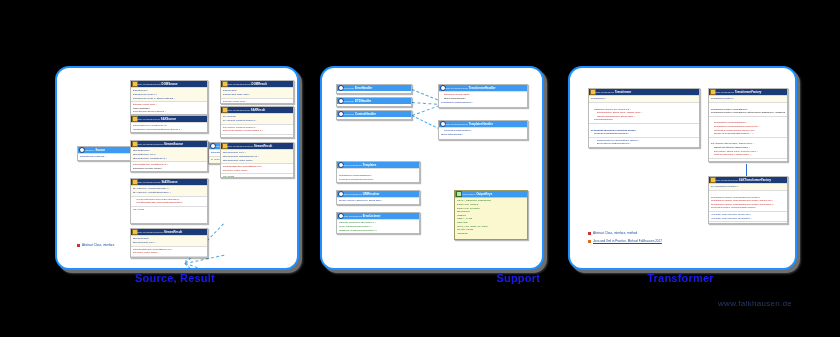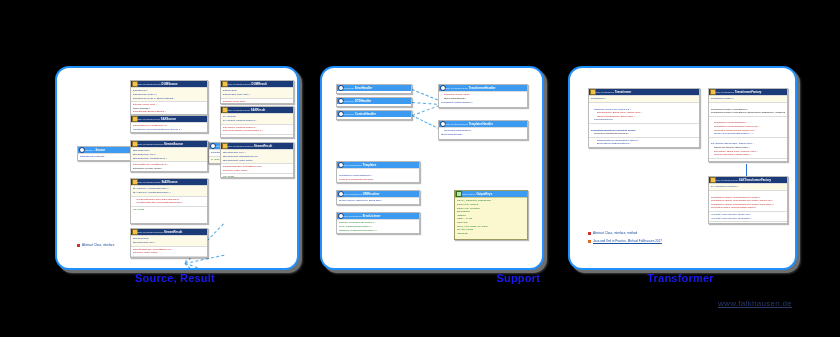--- a/index.html
+++ b/index.html
@@ -520,15 +520,15 @@
         <span class="mk red"></span><span>Abstract Class, interface, method</span>
       </div>
       <div class="fnote" style="left:18px;top:171px;">
         <span class="mk org"></span><span style="text-decoration:underline;">Java and Xml in Practice, Michael Falkhausen 2017</span>
       </div>
 
     </div>
   </div>
   <div class="caption" style="left:568px;top:262px;width:225px;">Transformer</div>
 
-  <div class="watermark" style="left:718px;top:289px;text-decoration:underline;">www.falkhausen.de</div>
+  <div class="watermark" style="left:718px;top:289px;">www.falkhausen.de</div>
 
 </div>
 
 </body></html>

